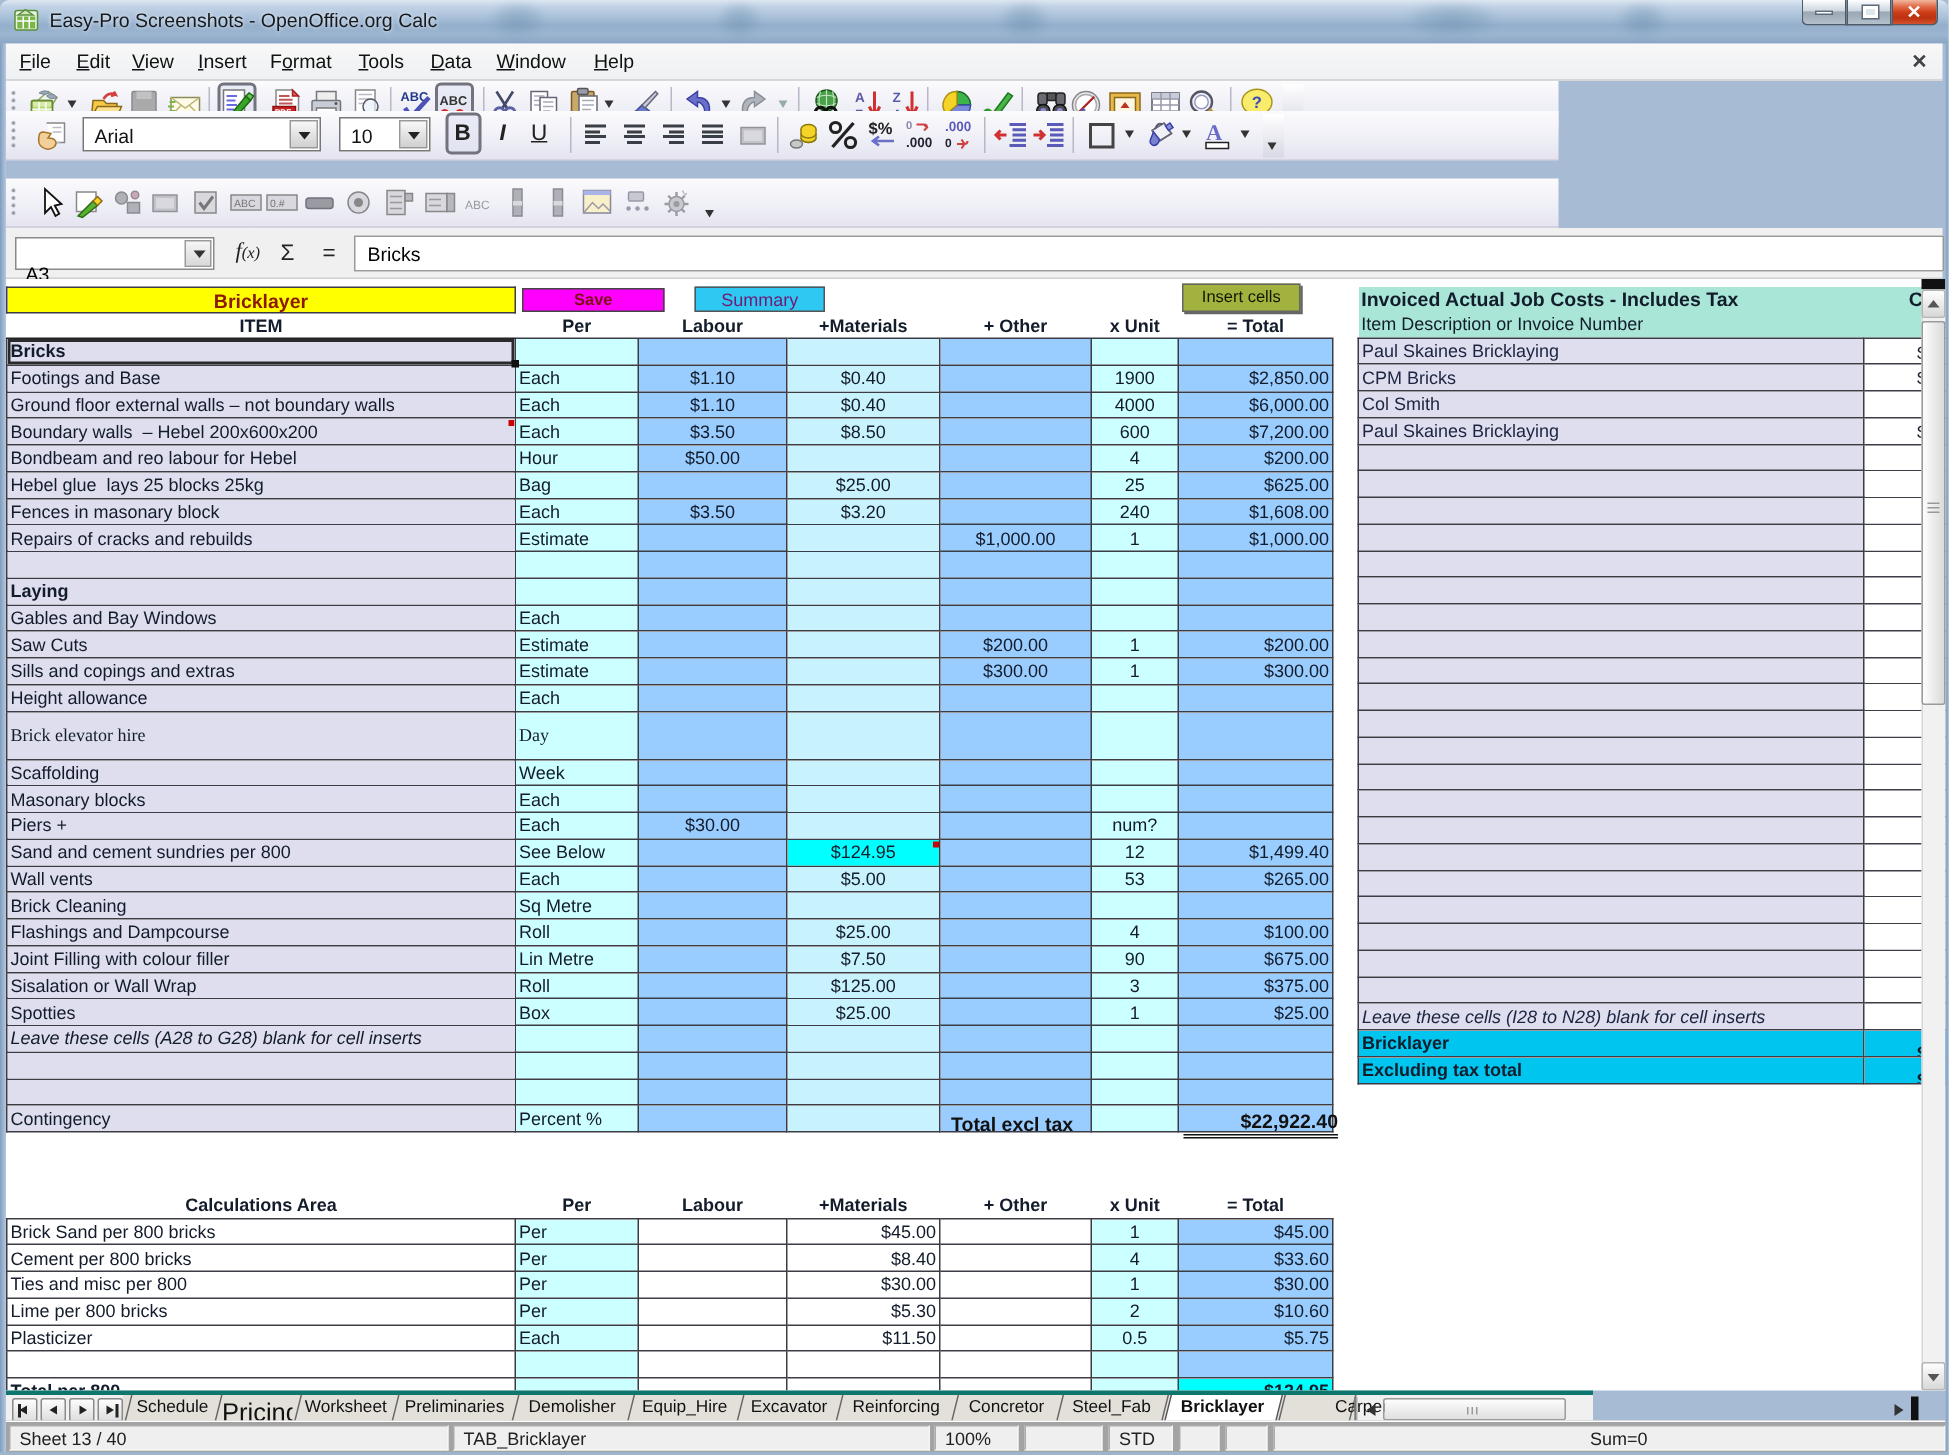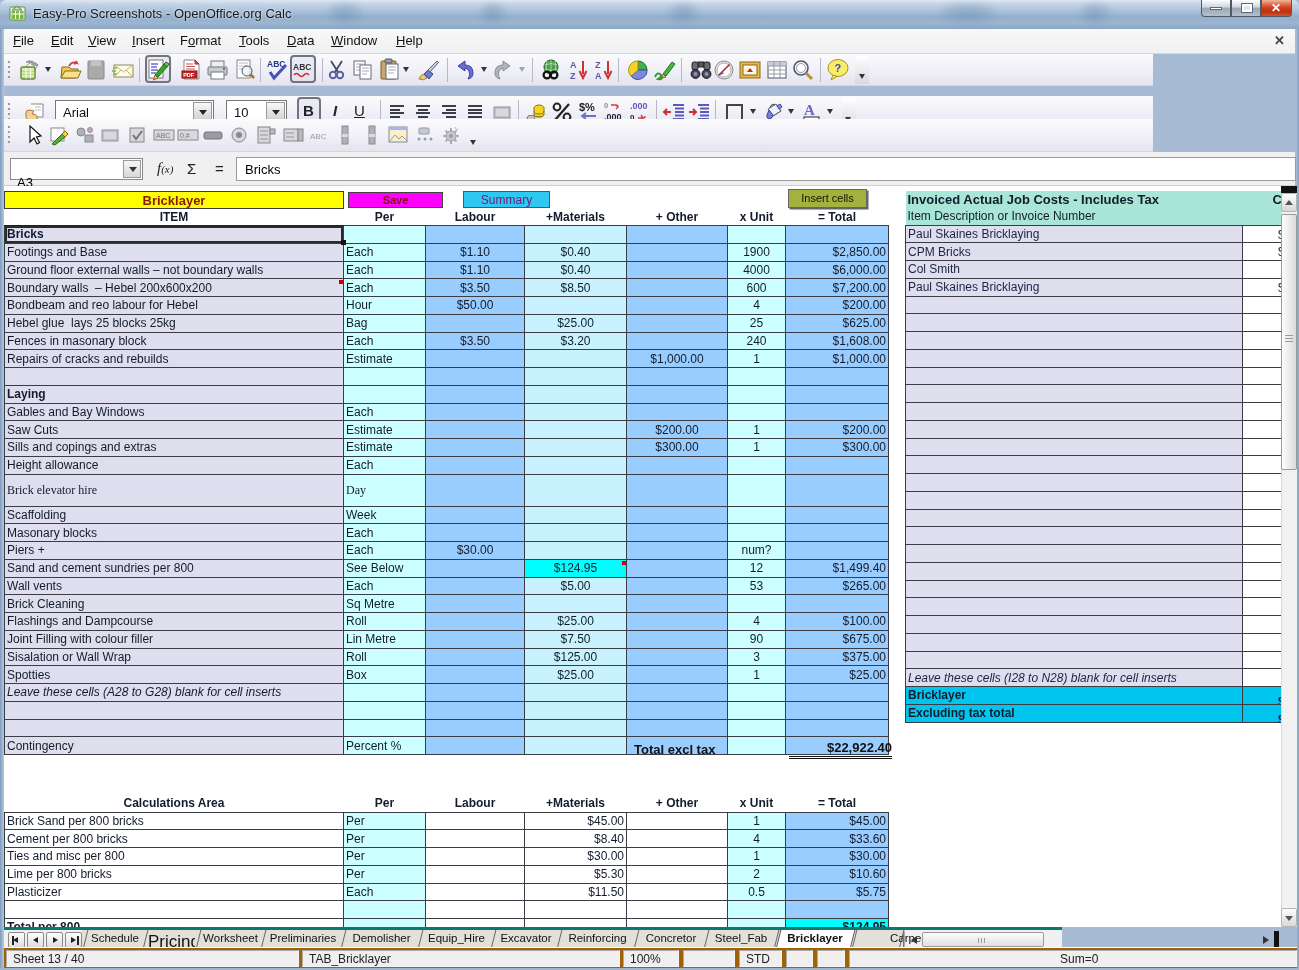--- a/index.html
+++ b/index.html
@@ -18,23 +18,23 @@
 #wmax { left:30px; }
 #wclose { left:60px; width:31px; border-radius:0 0 4px 0;
   background:linear-gradient(180deg,#f2b89e 0%,#e06a48 28%,#cc3c16 52%,#bc3210 75%,#d4532e 100%); }
 .wglyph { position:absolute; color:#fff; font-weight:bold; }
 
 #menubar { position:absolute; left:4px; top:29px; width:1291px; height:25px; background:linear-gradient(180deg,#f8f8f8,#eef0f2); border-bottom:1px solid #d8d8d8; font-size:13px; color:#111; }
 .mitem { position:absolute; top:4px; }
 .mitem u { text-decoration:underline; }
 #menux { position:absolute; right:10px; top:4px; color:#444; font-weight:bold; font-size:13px; }
 
-.tbar { position:absolute; left:4px; width:1149px; background:linear-gradient(180deg,#fbfbfd 0%,#ececf5 70%,#e4e3ef 100%); border-bottom:1px solid #d5d4e0; }
+.tbar { position:absolute; left:4px; width:1035px; background:linear-gradient(180deg,#fbfbfd 0%,#ececf5 70%,#e4e3ef 100%); border-bottom:1px solid #d5d4e0; }
 #tb1 { top:54px; height:32px; }
-#tb2 { top:96px; height:33px; }
+#tb2 { top:74px; height:33px; }
 #tb3 { top:119px; height:33px; }
 .grip { position:absolute; left:3px; top:6px; width:5px; height:20px;
   background-image:radial-gradient(circle at 2px 2px, #9a99a8 1px, transparent 1.5px);
   background-size:5px 5px; }
 .tsep { position:absolute; top:4px; width:1px; height:24px; background:#b8b7c8; }
 .ticon { position:absolute; width:24px; height:24px; top:4px; }
 .ticon svg { position:absolute; left:0; top:0; }
 
 #fbar { position:absolute; left:4px; top:152px; width:1291px; height:34px; background:#f1f0f0; border-bottom:1px solid #cfcfcf; }
 #namebox { position:absolute; left:6px; top:6px; width:133px; height:22px; background:#fff; border:1px solid #8a8a8a; font-size:13px; }
@@ -66,21 +66,21 @@
 #invtab td { border:1px solid #3c3c44; }
 .teal { background:#a9e6d7; border:none !important; }
 .inv { background:#dedeef; color:#1c2440; }
 .cyanrow { background:#00c5ef; font-weight:bold; }
 
 .abs { position:absolute; }
 
 #tabbar { position:absolute; left:4px; top:927px; width:1058px; height:20px; background:#f0f0f0; border-top:3px solid #0f766e; font-size:12px; }
 .navb { position:absolute; top:2px; width:17px; height:16px; background:linear-gradient(180deg,#fdfdfd,#dedede); border:1px solid #8a8a8a; border-radius:2px; text-align:center; font-size:8px; line-height:15px; color:#111; }
 
-#statusbar { position:absolute; left:4px; top:947px; width:1293px; height:21px; background:#a16207; border-top:1px solid #fff; font-size:12px; color:#222; }
+#statusbar { position:absolute; left:4px; top:947px; width:1293px; height:21px; background:#a3a3a3; border-top:1px solid #fff; font-size:12px; color:#222; }
 .sbox { position:absolute; top:2px; height:17px; border:1px solid #ababab; border-bottom-color:#f5f5f5; border-right-color:#f5f5f5; background:#efefef; }
 .sbox span { position:absolute; left:6px; top:1px; }
 
 #lborder { position:absolute; left:0; top:29px; width:4px; height:941px; background:linear-gradient(90deg,#7f9cbf,#b6c9dd); }
 #rborder { position:absolute; right:0; top:29px; width:2px; height:941px; background:#8fa9c7; }
 #bborder { position:absolute; left:0; top:968px; width:1299px; height:2px; background:#9db4cd; }
 </style>
 </head>
 <body>
 <div id="win">

